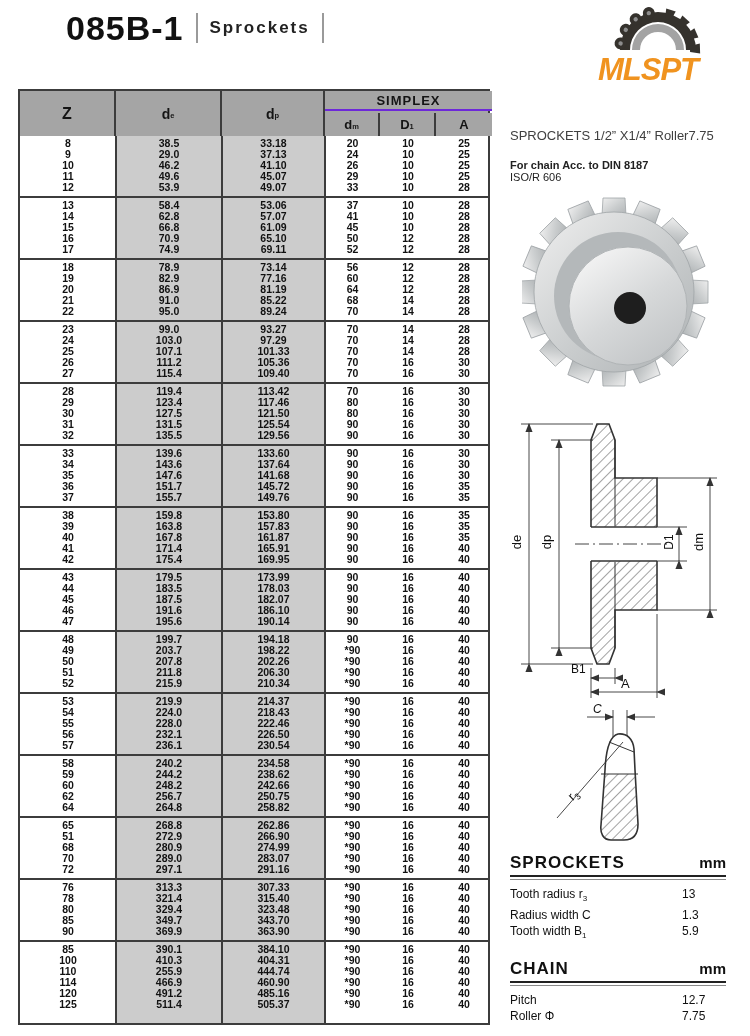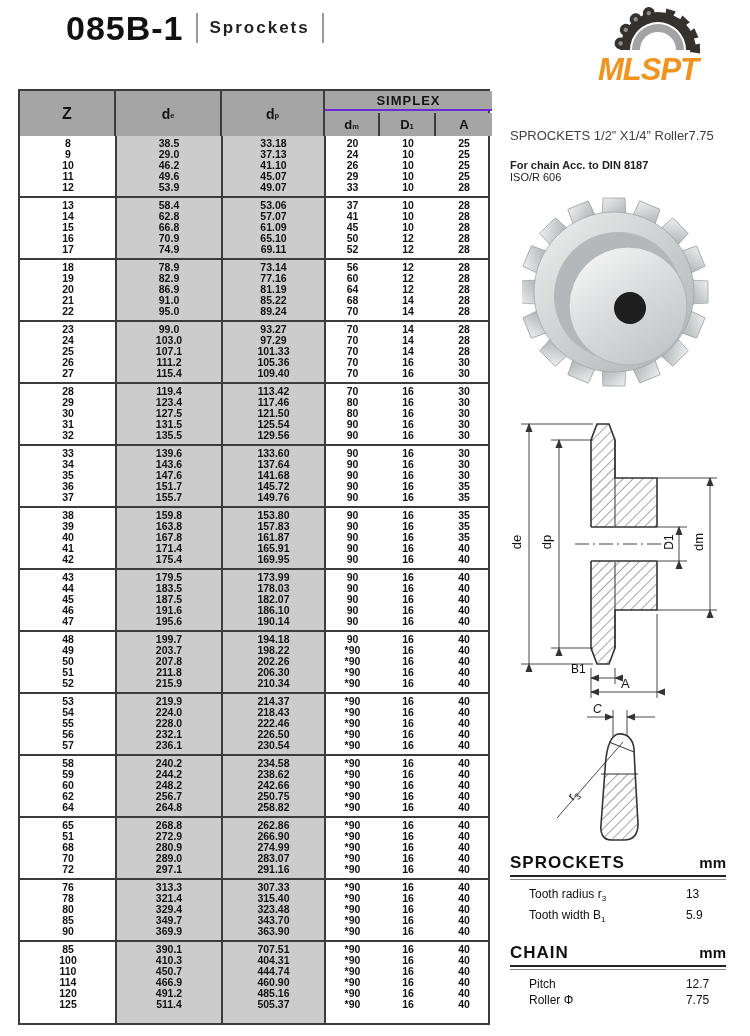--- a/index.html
+++ b/index.html
@@ -47,21 +47,21 @@
   .photo { position:absolute; left:522px; top:194px; width:210px; height:224px; }
   .drawing { position:absolute; left:505px; top:418px; width:245px; height:284px; }
   .toothdwg { position:absolute; left:543px; top:700px; width:175px; height:150px; }
   
   .specs { position:absolute; left:510px; top:853px; width:216px; }
   .spec-head { display:flex; justify-content:space-between; align-items:baseline; }
   .spec-title { font-size:17px; font-weight:bold; letter-spacing:1px; color:#111; }
   .spec-unit { font-size:15px; font-weight:bold; color:#111;text-align:center; }
   .rule2 { height:5px; border-top:2px solid #222; border-bottom:1px solid #8a8a8a; margin:2px 0 6px 0; }
   .spec-row { display:flex; font-size:12px; color:#111; line-height:16px; }
-  .spec-label { width:172px;margin-left:19px; }
+  .spec-label { width:172px; }
   .spec-label sub { font-size:8px; }
   .spec-value { width:44px; }
   .chain-block { margin-top:14px; }
   svg text { font-family:"Liberation Sans", sans-serif; }
 </style>
 </head>
 <body>
 
 <div class="title-row">
   <div class="title-main">085B-1</div>
@@ -682,36 +682,36 @@
             <div class="tcell">363.90</div>
             <div class="tcell">*90</div>
             <div class="tcell">16</div>
             <div class="tcell">40</div>
           </div>
         </div>
         <div class="tgroup">
           <div class="trow">
             <div class="tcell">85</div>
             <div class="tcell">390.1</div>
-            <div class="tcell">707.51</div>
+            <div class="tcell">384.10</div>
             <div class="tcell">*90</div>
             <div class="tcell">16</div>
             <div class="tcell">40</div>
           </div>
           <div class="trow">
             <div class="tcell">100</div>
             <div class="tcell">410.3</div>
             <div class="tcell">404.31</div>
             <div class="tcell">*90</div>
             <div class="tcell">16</div>
             <div class="tcell">40</div>
           </div>
           <div class="trow">
             <div class="tcell">110</div>
-            <div class="tcell">450.7</div>
+            <div class="tcell">255.9</div>
             <div class="tcell">444.74</div>
             <div class="tcell">*90</div>
             <div class="tcell">16</div>
             <div class="tcell">40</div>
           </div>
           <div class="trow">
             <div class="tcell">114</div>
             <div class="tcell">466.9</div>
             <div class="tcell">460.90</div>
             <div class="tcell">*90</div>
@@ -873,20 +873,24 @@
     <span class="spec-title">SPROCKETS</span>
     <span class="spec-unit">mm</span>
   </div>
   <div class="rule2"></div>
   <div id="sprocket-spec-rows">
       <div class="spec-row">
         <span class="spec-label">Tooth radius r<sub>3</sub></span>
         <span class="spec-value">13</span>
       </div>
       <div class="spec-row">
+        <span class="spec-label">Radius width C</span>
+        <span class="spec-value">1.3</span>
+      </div>
+      <div class="spec-row">
         <span class="spec-label">Tooth width B<sub>1</sub></span>
         <span class="spec-value">5.9</span>
       </div>
     </div>
 
   <div class="chain-block">
     <div class="spec-head">
       <span class="spec-title">CHAIN</span>
       <span class="spec-unit">mm</span>
     </div>

